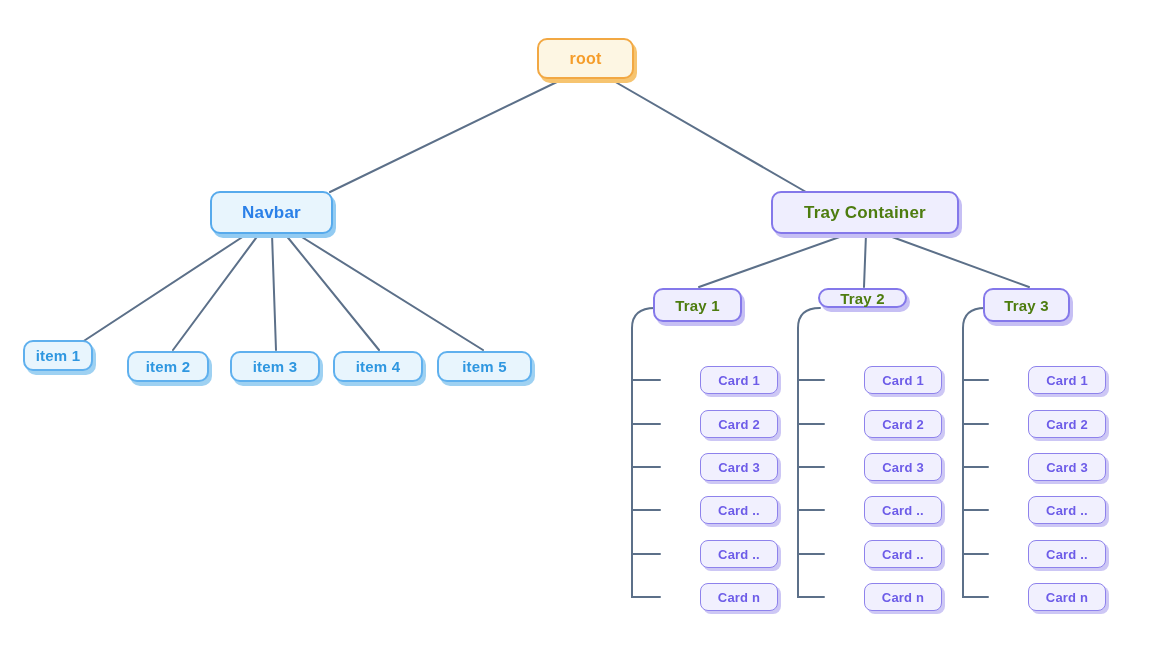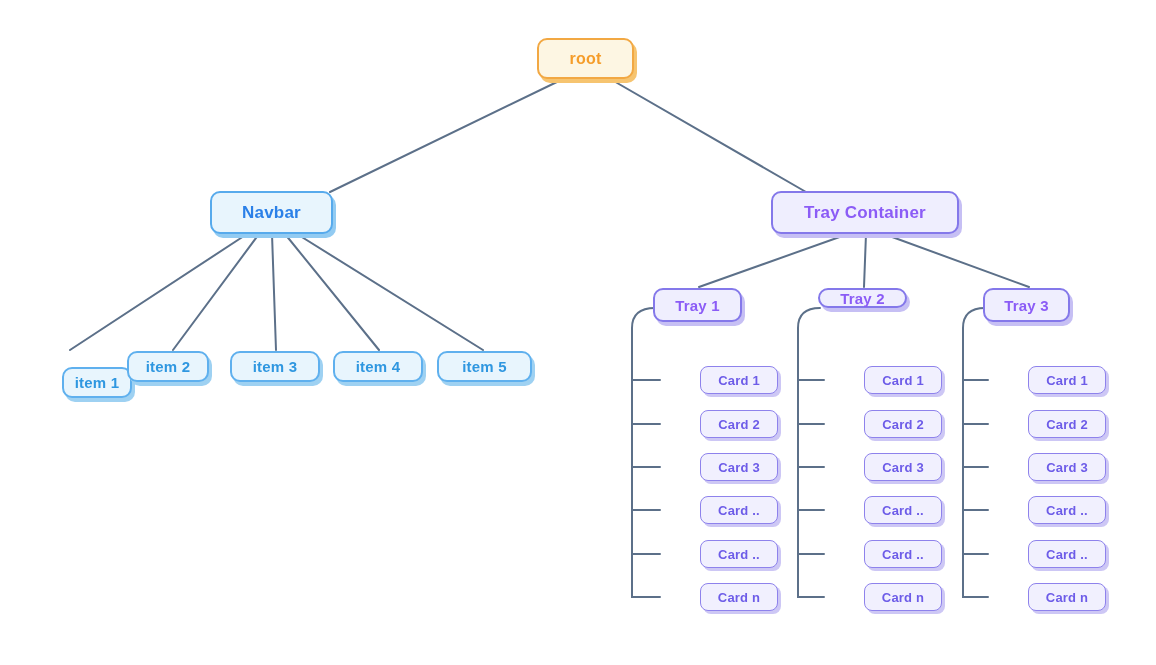--- a/index.html
+++ b/index.html
@@ -52,21 +52,21 @@
   }
   .blue-item {
     background: #e8f5fd;
     border: 2px solid #5fb0ee;
     color: #2f97e0;
     box-shadow: 3px 4px 0 #9ed1f2;
   }
   .purple {
     background: #efeefe;
     border: 2px solid #8478ea;
-    color: #8b5cf6;
+    color: #4d7c0f;
     box-shadow: 3px 4px 0 #c6bff4;
   }
   .purple-card {
     background: #f1f0fe;
     border: 1.6px solid #8e82ec;
     color: #6d5ce8;
     box-shadow: 3px 3px 0 #cdc7f5;
     border-radius: 8px;
     margin-left: 40px;
   }
@@ -101,21 +101,21 @@
     <path d="M 798 380 L 824 380 M 798 424 L 824 424 M 798 467 L 824 467 M 798 510 L 824 510 M 798 554 L 824 554"></path>
 
     <path d="M 985 308 Q 963 308 963 328 L 963 597 L 988 597"></path>
     <path d="M 963 380 L 988 380 M 963 424 L 988 424 M 963 467 L 988 467 M 963 510 L 988 510 M 963 554 L 988 554"></path>
   </svg>
 
   <div class="node blue fs17" style="left:210px; top:191px; width:123px; height:43px;">Navbar</div>
 
   <div class="node orange fs16" style="left:537px; top:38px; width:97px; height:41px;">root</div>
 
-  <div class="node blue-item fs15" style="left:23px;  top:367px; width:70px; height:31px;margin-left:39px;">item 1</div>
+  <div class="node blue-item fs15" style="left:23px;  top:340px; width:70px; height:31px;">item 1</div>
   <div class="node blue-item fs15" style="left:127px; top:351px; width:82px; height:31px;">item 2</div>
   <div class="node blue-item fs15" style="left:230px; top:351px; width:90px; height:31px;">item 3</div>
   <div class="node blue-item fs15" style="left:333px; top:351px; width:90px; height:31px;">item 4</div>
   <div class="node blue-item fs15" style="left:437px; top:351px; width:95px; height:31px;">item 5</div>
 
   <div class="node purple fs17" style="left:771px; top:191px; width:188px; height:43px;">Tray Container</div>
 
   <div class="node purple fs15" style="left:653px; top:288px; width:89px; height:34px;">Tray 1</div>
   <div class="node purple fs15" style="left:818px; top:288px; width:89px; height:20px;">Tray 2</div>
   <div class="node purple fs15" style="left:983px; top:288px; width:87px; height:34px;">Tray 3</div>

